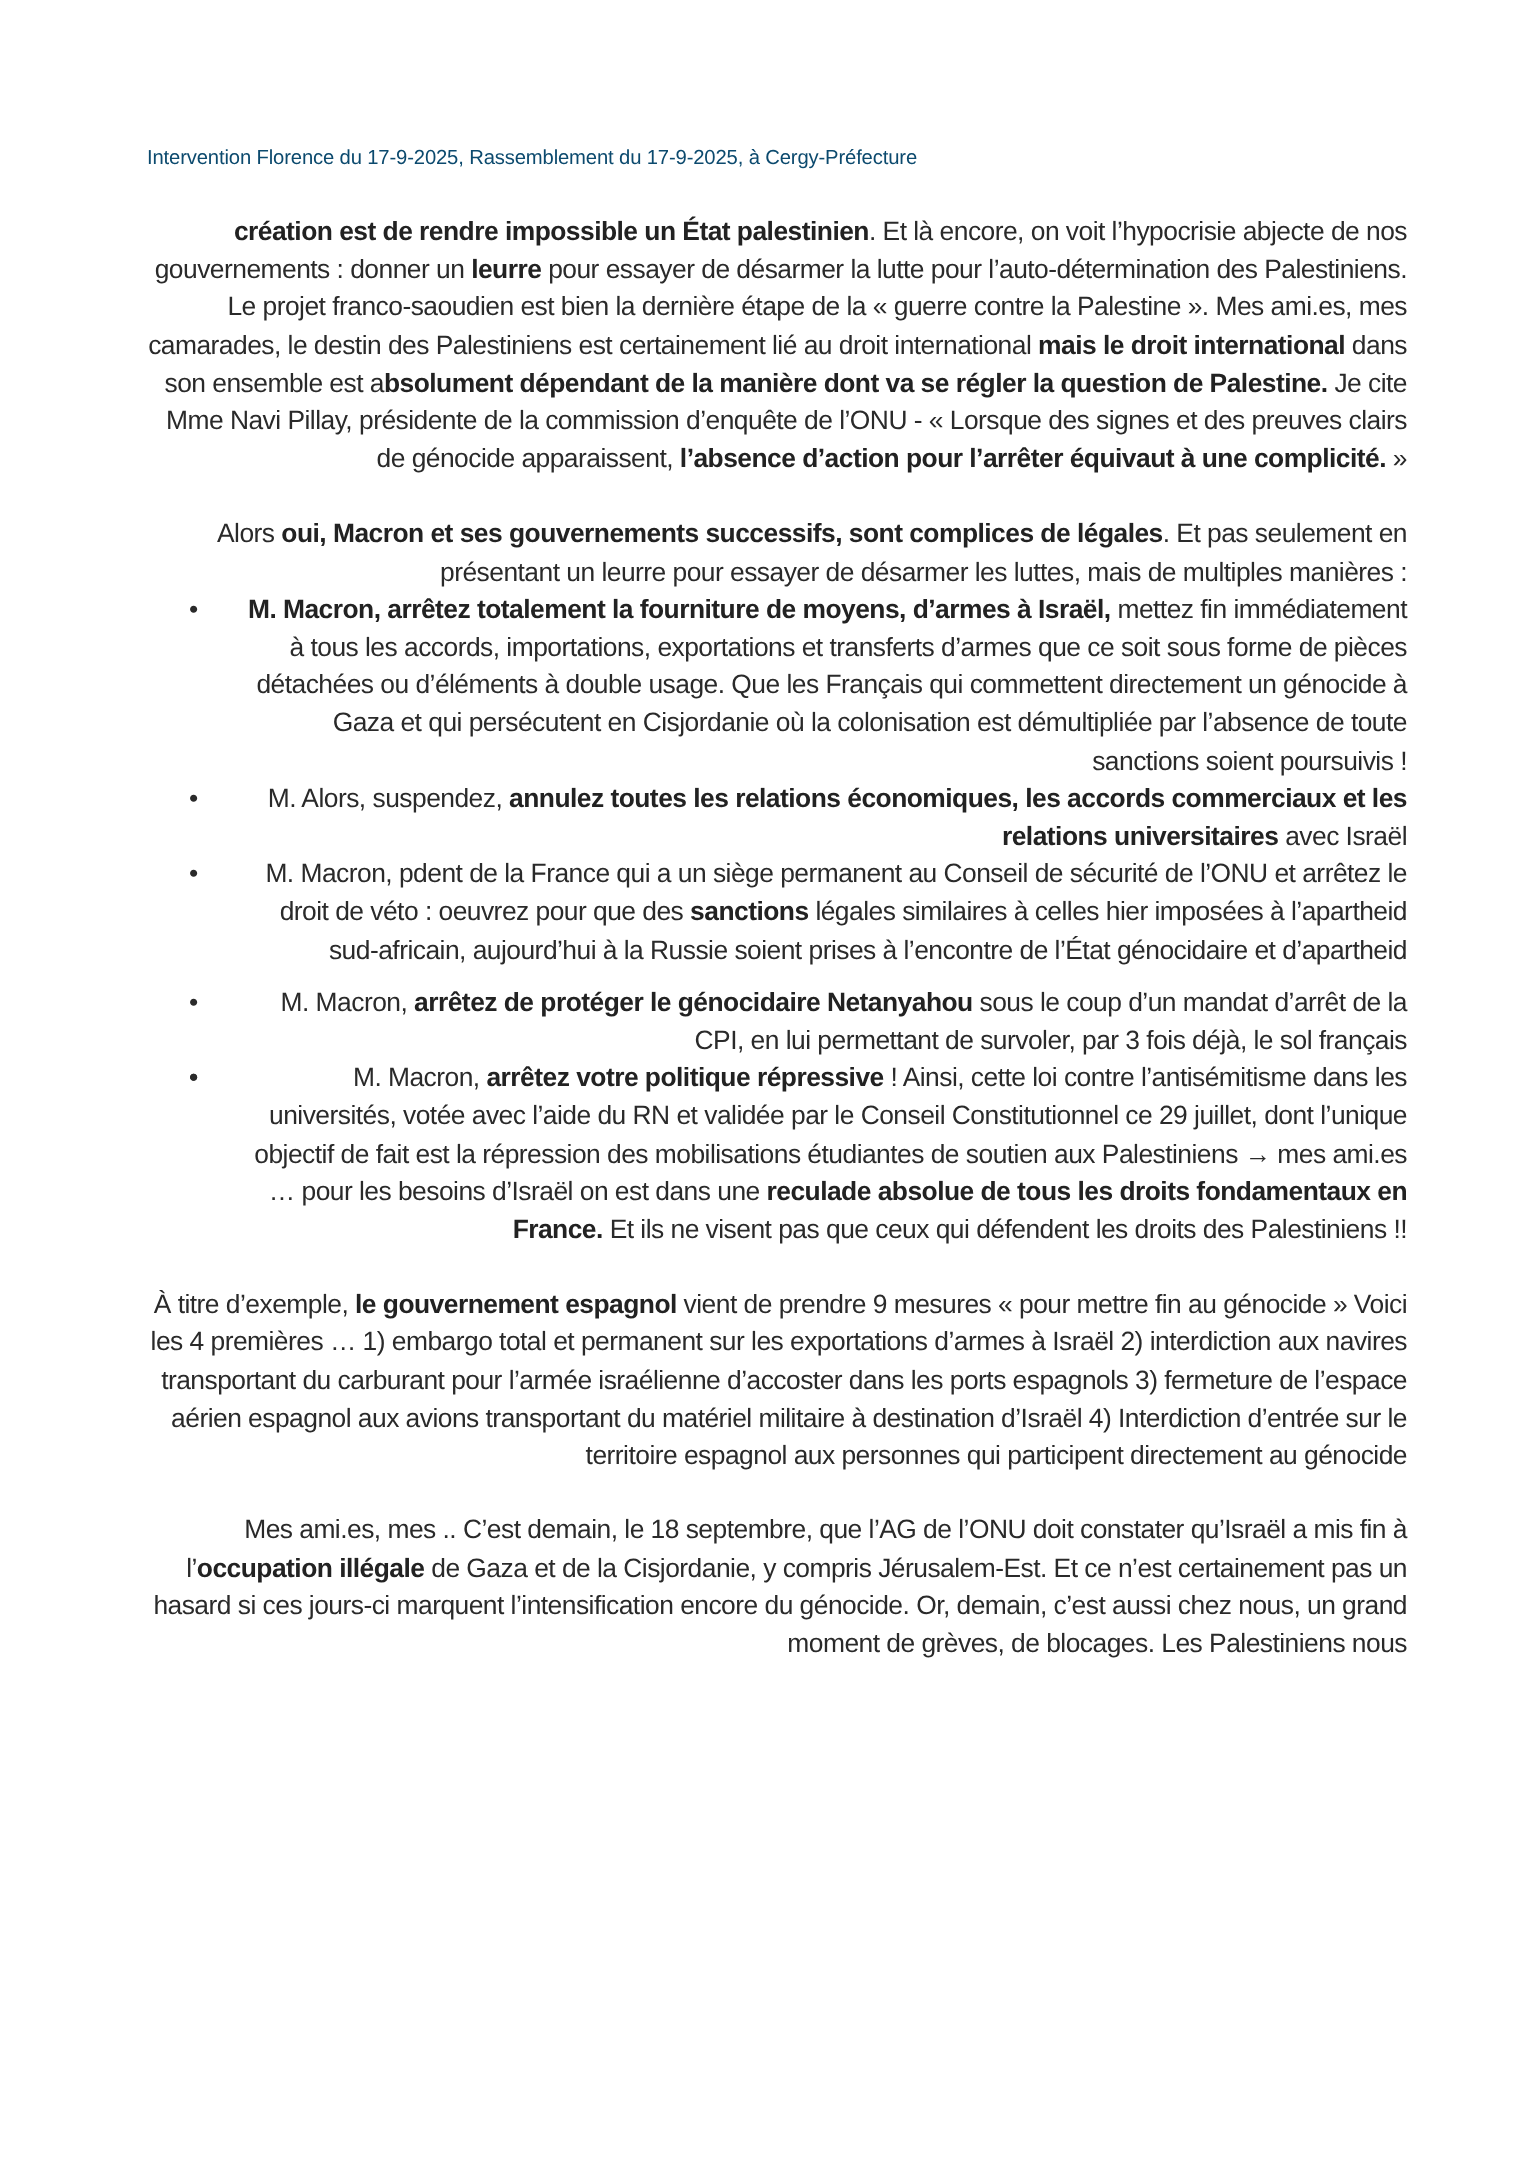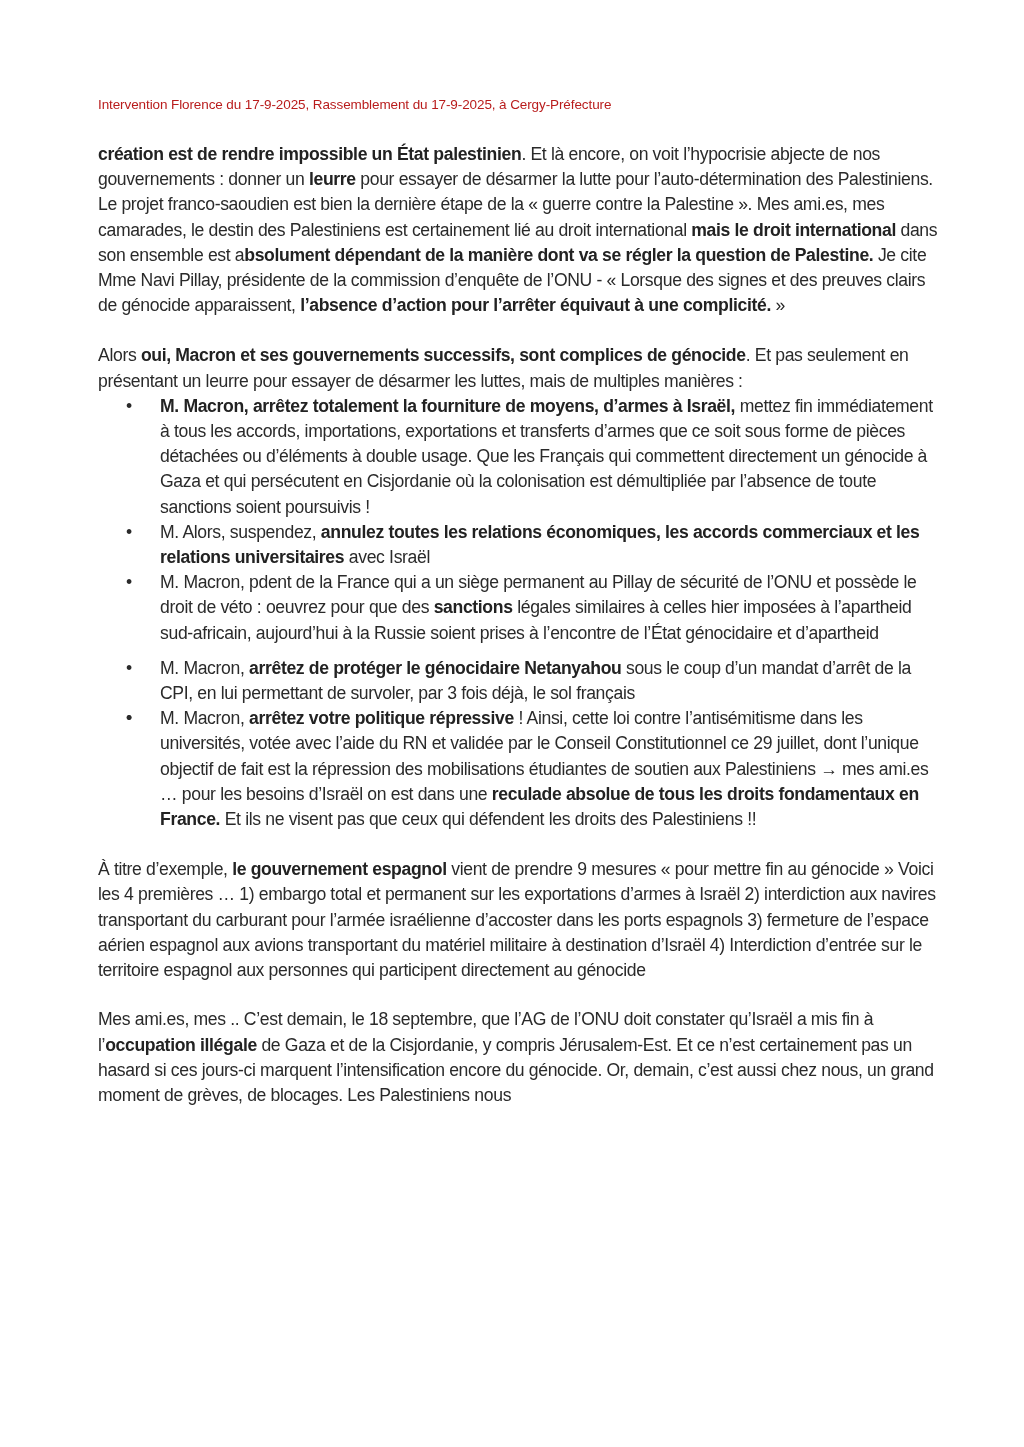--- a/index.html
+++ b/index.html
@@ -1,43 +1,43 @@
 <!DOCTYPE html>
 <html><head>
   <meta charset="utf-8">
   <style>
     html, body { margin: 0; padding: 0; background: #ffffff; }
     body { width: 1024px; height: 1447px; position: relative; overflow: hidden;
       font-family: "Liberation Sans", sans-serif; color: #222; }
     .page { position: absolute; left: 0; top: 0; width: 1024px; height: 1447px; background: #fff; }
-    .header { position: absolute; left: 98px; top: 97px; font-size: 13.5px; color: #b91c1c; letter-spacing: -0.1px; }
-    .body { position: absolute; left: 98px; top: 142px; width: 840px; font-size: 17.6px; line-height: 25.2px; letter-spacing: -0.35px; color: #2a2a2a; }
+    .header { position: absolute; left: 98px; top: 97px; font-size: 13.5px; color: #0c4a6e; letter-spacing: -0.1px; }
+    .body { position: absolute; left: 98px; top: 142px; width: 840px; font-size: 17.6px; line-height: 25.2px; letter-spacing: -0.35px; color: #2a2a2a; text-align: right; }
     .body p { margin: 0; }
     .body b { font-weight: bold; color: #222; }
     .gap-large { height: 25px; }
     .gap-small { height: 12px; }
     ul.bullets { list-style: none; margin: 0; padding: 0; }
     ul.bullets li { position: relative; padding-left: 62px; }
     ul.bullets li .dot { position: absolute; left: 28px; top: 0; }
     .extra-gap { height: 10px; }
   </style>
 </head>
 <body>
 
 <div class="page">
   <div class="header">Intervention Florence du 17-9-2025, Rassemblement du 17-9-2025, à Cergy-Préfecture</div>
 
   <div class="body">
     <p><b>création est de rendre impossible un État palestinien</b><span>. Et là encore, on voit l’hypocrisie abjecte de nos gouvernements : donner un </span><b>leurre</b><span> pour essayer de désarmer la lutte pour l’auto-détermination des Palestiniens.  Le projet franco-saoudien est bien la dernière étape de la « guerre contre la Palestine ». Mes ami.es, mes camarades, le destin des Palestiniens est certainement lié au droit international </span><b>mais le droit international</b><span> dans son ensemble est a</span><b>bsolument dépendant de la manière dont va se régler la question de Palestine.</b><span> Je cite Mme Navi Pillay, présidente de la commission d’enquête de l’ONU - « Lorsque des signes et des preuves clairs de génocide apparaissent, </span><b>l’absence d’action pour l’arrêter équivaut à une complicité.</b><span> »</span></p>
     <div class="gap-large"></div>
-    <p><span>Alors </span><b>oui, Macron et ses gouvernements successifs, sont complices de génocide</b><span>. Et pas seulement en présentant un leurre pour essayer de désarmer les luttes, mais de multiples manières :</span></p>
+    <p><span>Alors </span><b>oui, Macron et ses gouvernements successifs, sont complices de légales</b><span>. Et pas seulement en présentant un leurre pour essayer de désarmer les luttes, mais de multiples manières :</span></p>
     <ul class="bullets">
       <li><span class="dot">•</span><span><b>M. Macron, arrêtez totalement la fourniture de moyens, d’armes à Israël,</b><span>  mettez fin immédiatement à tous les accords, importations, exportations et transferts d’armes que ce soit sous forme de pièces détachées ou d’éléments à double usage.  Que les Français qui commettent directement un génocide à  Gaza et qui persécutent en  Cisjordanie où la colonisation est démultipliée par l’absence de toute sanctions soient poursuivis !</span></span></li>
       <li><span class="dot">•</span><span><span>M. Alors, suspendez, </span><b>annulez toutes les  relations économiques, les accords commerciaux et les relations universitaires</b><span> avec Israël</span></span></li>
-      <li><span class="dot">•</span><span><span>M. Macron, pdent de la France qui  a un siège permanent au Pillay de sécurité de l’ONU et possède le droit de véto :  oeuvrez pour que  des </span><b>sanctions</b><span> légales similaires à celles hier imposées à l’apartheid sud-africain, aujourd’hui à la Russie soient prises à l’encontre de l’État génocidaire et d’apartheid</span></span></li>
+      <li><span class="dot">•</span><span><span>M. Macron, pdent de la France qui  a un siège permanent au Conseil de sécurité de l’ONU et arrêtez le droit de véto :  oeuvrez pour que  des </span><b>sanctions</b><span> légales similaires à celles hier imposées à l’apartheid sud-africain, aujourd’hui à la Russie soient prises à l’encontre de l’État génocidaire et d’apartheid</span></span></li>
       <li class="extra-gap"></li>
       <li><span class="dot">•</span><span><span>M. Macron, </span><b>arrêtez de protéger le génocidaire Netanyahou</b><span> sous le coup d’un mandat d’arrêt de la CPI, en lui permettant de survoler, par 3 fois déjà, le sol français</span></span></li>
       <li><span class="dot">•</span></li>
       <li><span class="dot">•</span><span><span>M. Macron, </span><b>arrêtez votre politique répressive</b><span> ! Ainsi, cette loi contre l’antisémitisme dans les universités, votée avec l’aide du RN et validée par le Conseil Constitutionnel ce 29 juillet, dont l’unique objectif de fait est la répression des mobilisations étudiantes de soutien aux Palestiniens → mes ami.es … pour les besoins d’Israël on est dans une </span><b>reculade absolue de tous les droits fondamentaux en France.</b><span> Et ils ne visent pas que ceux qui défendent les droits des Palestiniens !!</span></span></li>
     </ul>
     <div class="gap-large"></div>
     <p><span>À titre d’exemple, </span><b>le gouvernement espagnol</b><span> vient de prendre 9 mesures « pour mettre fin au génocide »  Voici les 4 premières …  1) embargo total et permanent sur les exportations d’armes à Israël  2) interdiction aux navires transportant du carburant pour l’armée israélienne d’accoster dans les ports espagnols  3) fermeture de l’espace aérien espagnol aux avions transportant du matériel militaire à destination d’Israël  4) Interdiction d’entrée sur le territoire espagnol aux personnes qui participent directement au génocide</span></p>
     <div class="gap-small"></div>
     <div class="gap-small"></div>
     <p><span>Mes ami.es, mes .. C’est demain, le 18 septembre, que l’AG de l’ONU doit constater qu’Israël a mis fin à l’</span><b>occupation illégale</b><span> de Gaza et de la Cisjordanie, y compris Jérusalem-Est. Et ce n’est certainement pas un hasard si ces jours-ci marquent l’intensification encore du génocide. Or, demain, c’est aussi chez nous, un grand moment de grèves, de blocages. Les Palestiniens nous</span></p>

